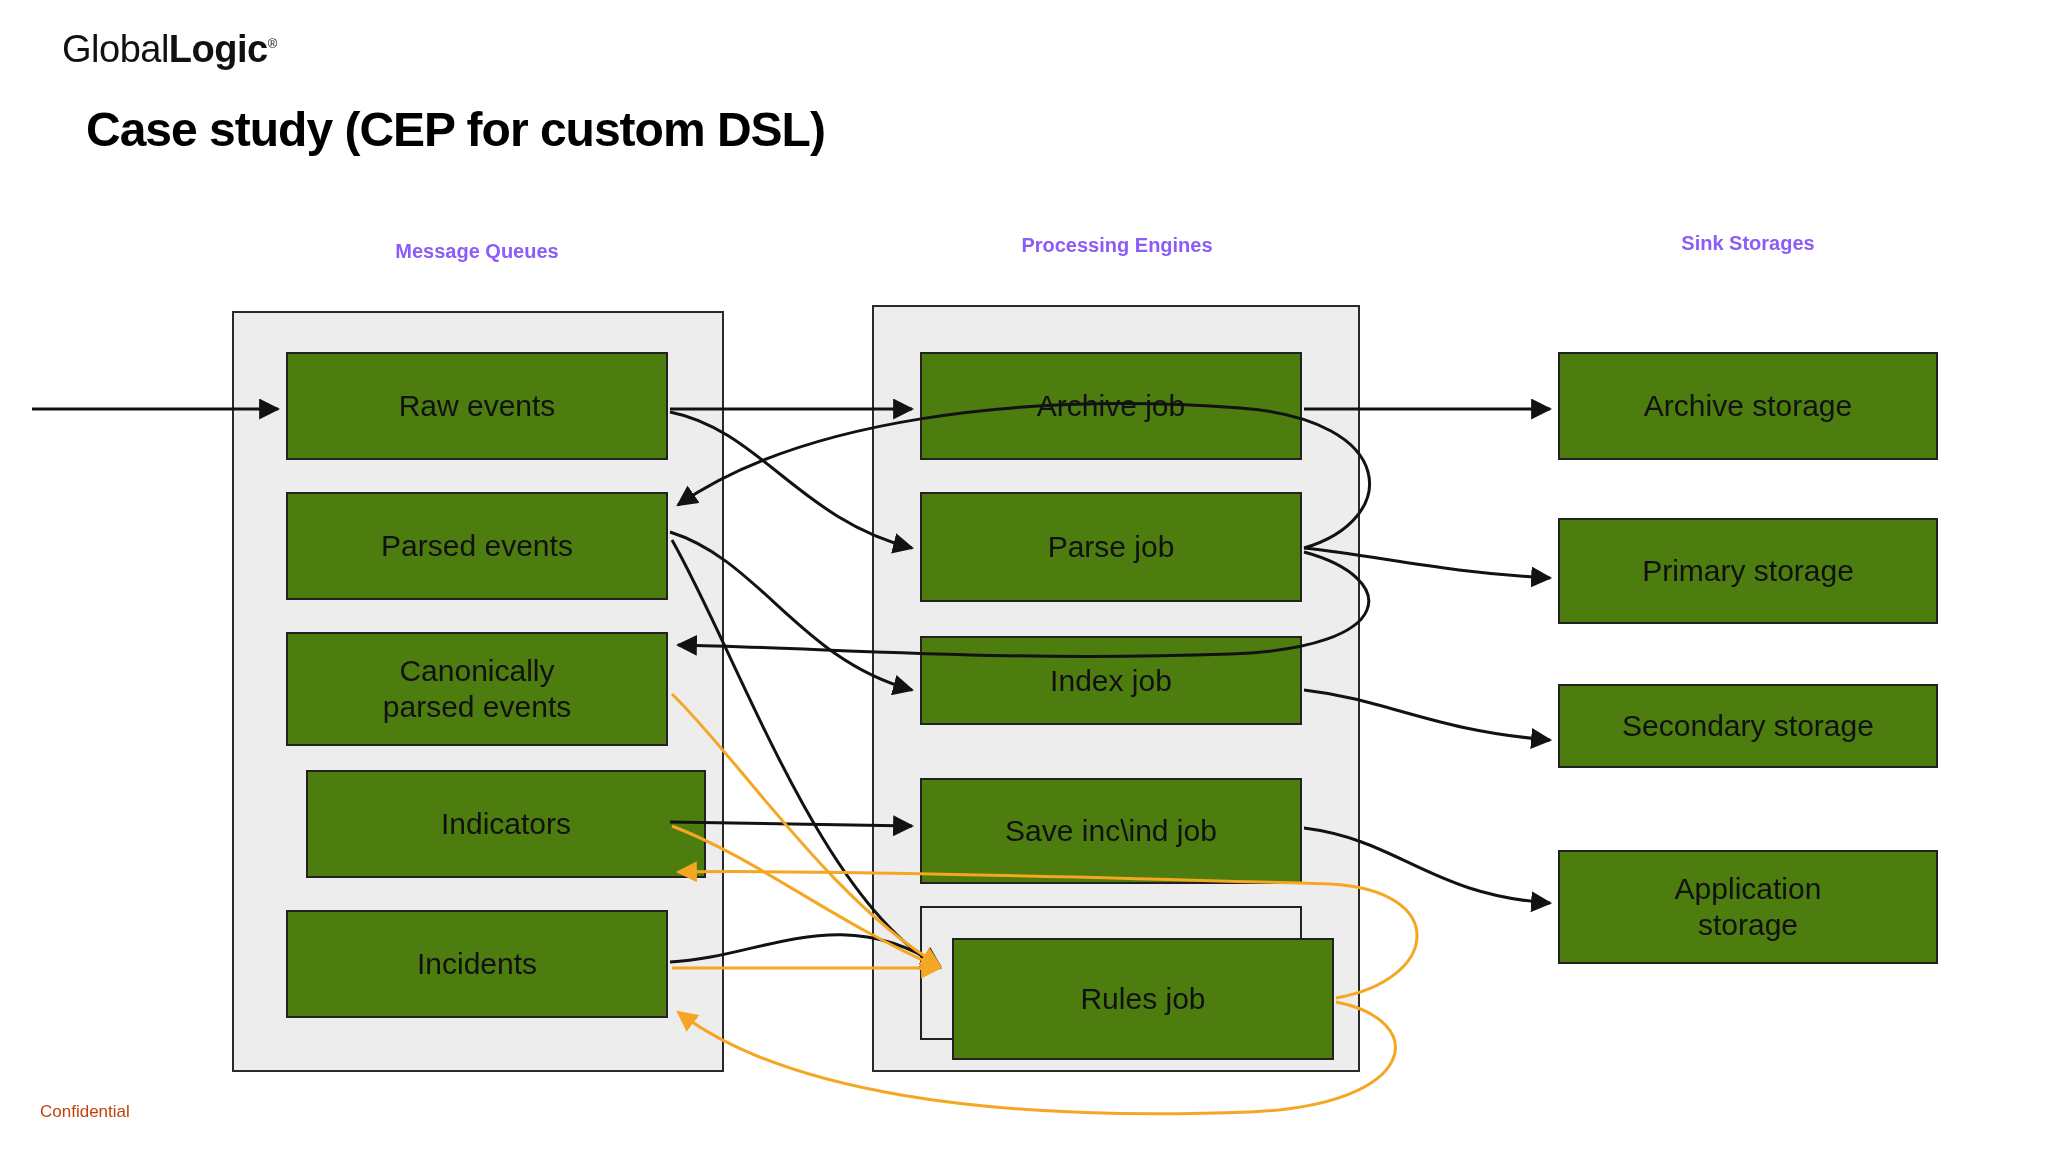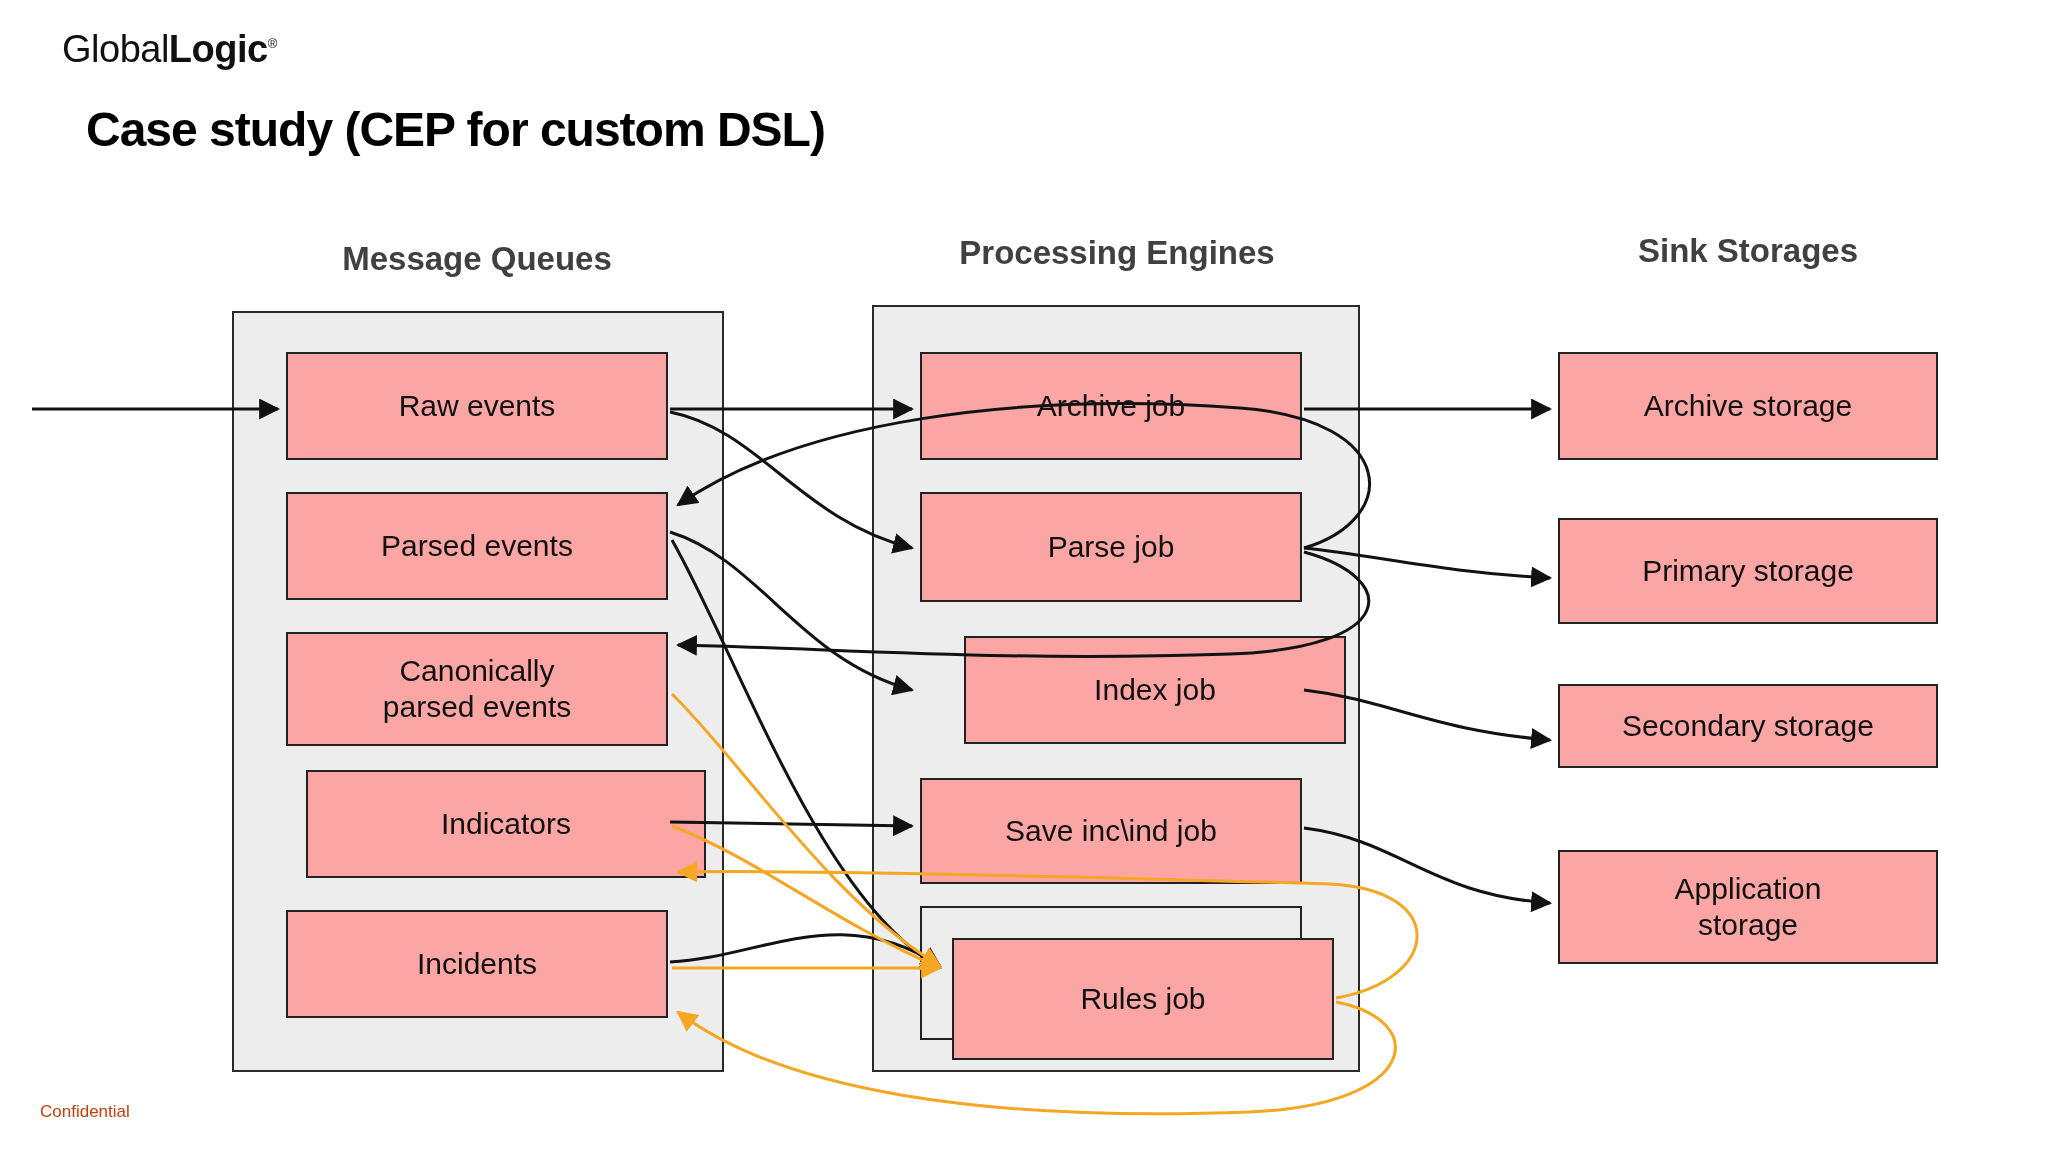--- a/index.html
+++ b/index.html
@@ -41,44 +41,44 @@
     font-weight: 700;
     letter-spacing: -1px;
     line-height: 1.05;
     white-space: nowrap;
     color: #000000;
   }
 
   
   .col-header {
     position: absolute;
-    font-size: 33px;
+    font-size: 20px;
     font-weight: 700;
-    color: #404040;
+    color: #8b5cf6;
     white-space: nowrap;
     text-align: center;
   }
   #header-message-queues   { left: 232px; top: 240px; width: 490px; }
   #header-processing       { left: 872px; top: 234px; width: 490px; }
   #header-sink             { left: 1558px; top: 232px; width: 380px; }
 
   
   .group-panel {
     position: absolute;
     background: #ededed;
     border: 2px solid #2a2a2a;
     box-sizing: border-box;
   }
   #panel-message-queues { left: 232px;  top: 311px; width: 492px;  height: 761px; }
   #panel-processing     { left: 872px;  top: 305px; width: 488px;  height: 767px; }
 
   
   .node {
     position: absolute;
-    background: #fca5a5;
+    background: #4d7c0f;
     border: 2px solid #222222;
     box-sizing: border-box;
     display: flex;
     align-items: center;
     justify-content: center;
     text-align: center;
     font-size: 30px;
     font-weight: 400;
     color: #111111;
     line-height: 1.2;
@@ -89,21 +89,21 @@
   
   #node-raw-events        { left: 286px; top: 352px; width: 382px; height: 108px; }
   #node-parsed-events     { left: 286px; top: 492px; width: 382px; height: 108px; }
   #node-canonical-events  { left: 286px; top: 632px; width: 382px; height: 114px; }
   #node-indicators        { left: 286px; top: 770px; width: 400px; height: 108px; margin-left: 20px; }
   #node-incidents         { left: 286px; top: 910px; width: 382px; height: 108px; }
 
   
   #node-archive-job       { left: 920px; top: 352px; width: 382px; height: 108px; }
   #node-parse-job         { left: 920px; top: 492px; width: 382px; height: 110px; }
-  #node-index-job         { left: 964px; top: 636px; width: 382px; height: 108px; }
+  #node-index-job         { left: 920px; top: 636px; width: 382px; height: 89px; }
   #node-save-job          { left: 920px; top: 778px; width: 382px; height: 106px; }
   #node-rules-job-back    { left: 920px; top: 906px; width: 382px; height: 134px; background:#ececec; }
   #node-rules-job         { left: 952px; top: 938px; width: 382px; height: 122px; }
 
   
   #node-archive-storage   { left: 1558px; top: 352px; width: 380px; height: 108px; }
   #node-primary-storage   { left: 1558px; top: 518px; width: 380px; height: 106px; }
   #node-secondary-storage { left: 1558px; top: 684px; width: 380px; height: 84px; }
   #node-application-storage { left: 1558px; top: 850px; width: 380px; height: 114px; }
 

